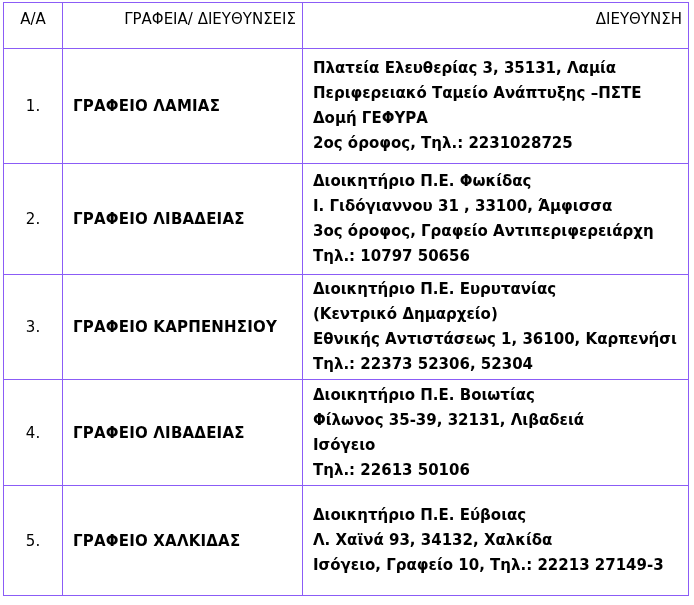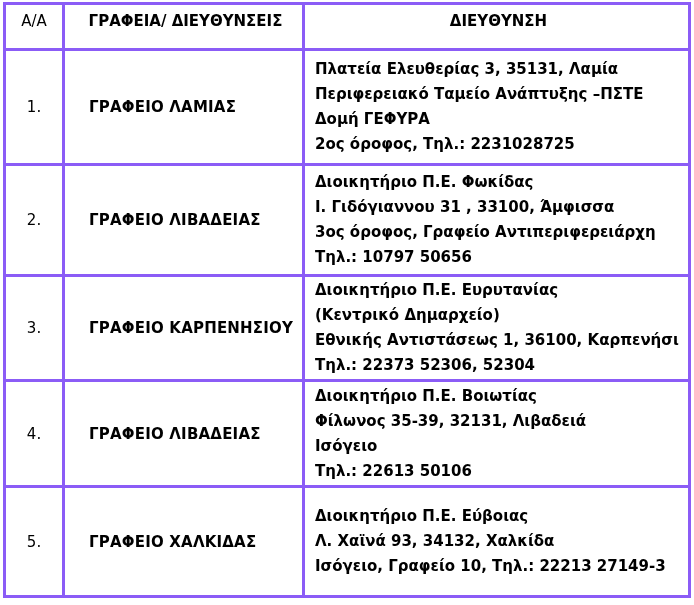--- a/index.html
+++ b/index.html
@@ -17,54 +17,54 @@
     font-family: "DejaVu Sans", "Liberation Sans", sans-serif;
     color: #000000;
   }
   table.offices {
     border-collapse: collapse;
     table-layout: fixed;
     width: 685px;
   }
   .offices th,
   .offices td {
-    border: 3px solid #8b5cf6;
+    border: 1px solid #8b5cf6;
     box-sizing: border-box;
     overflow: hidden;
   }
   
   .offices th {
     vertical-align: top;
     padding-top: 7px;
     font-size: 15px;
     line-height: 19px;
   }
   th.c1 {
     font-weight: normal;
     text-align: center;
   }
   th.c2, th.c3 {
-    font-weight: bold;
-    text-align: center;
+    font-weight: normal;
+    text-align: right;
     padding-left: 10px;
     padding-right: 6px;
   }
   
   .offices td {
     vertical-align: middle;
     font-size: 15px;
   }
   td.c1 {
     text-align: center;
     font-weight: normal;
   }
   td.c2 {
     text-align: left;
     font-weight: bold;
-    padding-left: 24px;
+    padding-left: 10px;
     padding-right: 6px;
     letter-spacing: 0.2px;
   }
   td.c3 {
     text-align: left;
     font-weight: bold;
     padding-left: 10px;
     padding-right: 6px;
     line-height: 25px;
     white-space: pre-line; 

